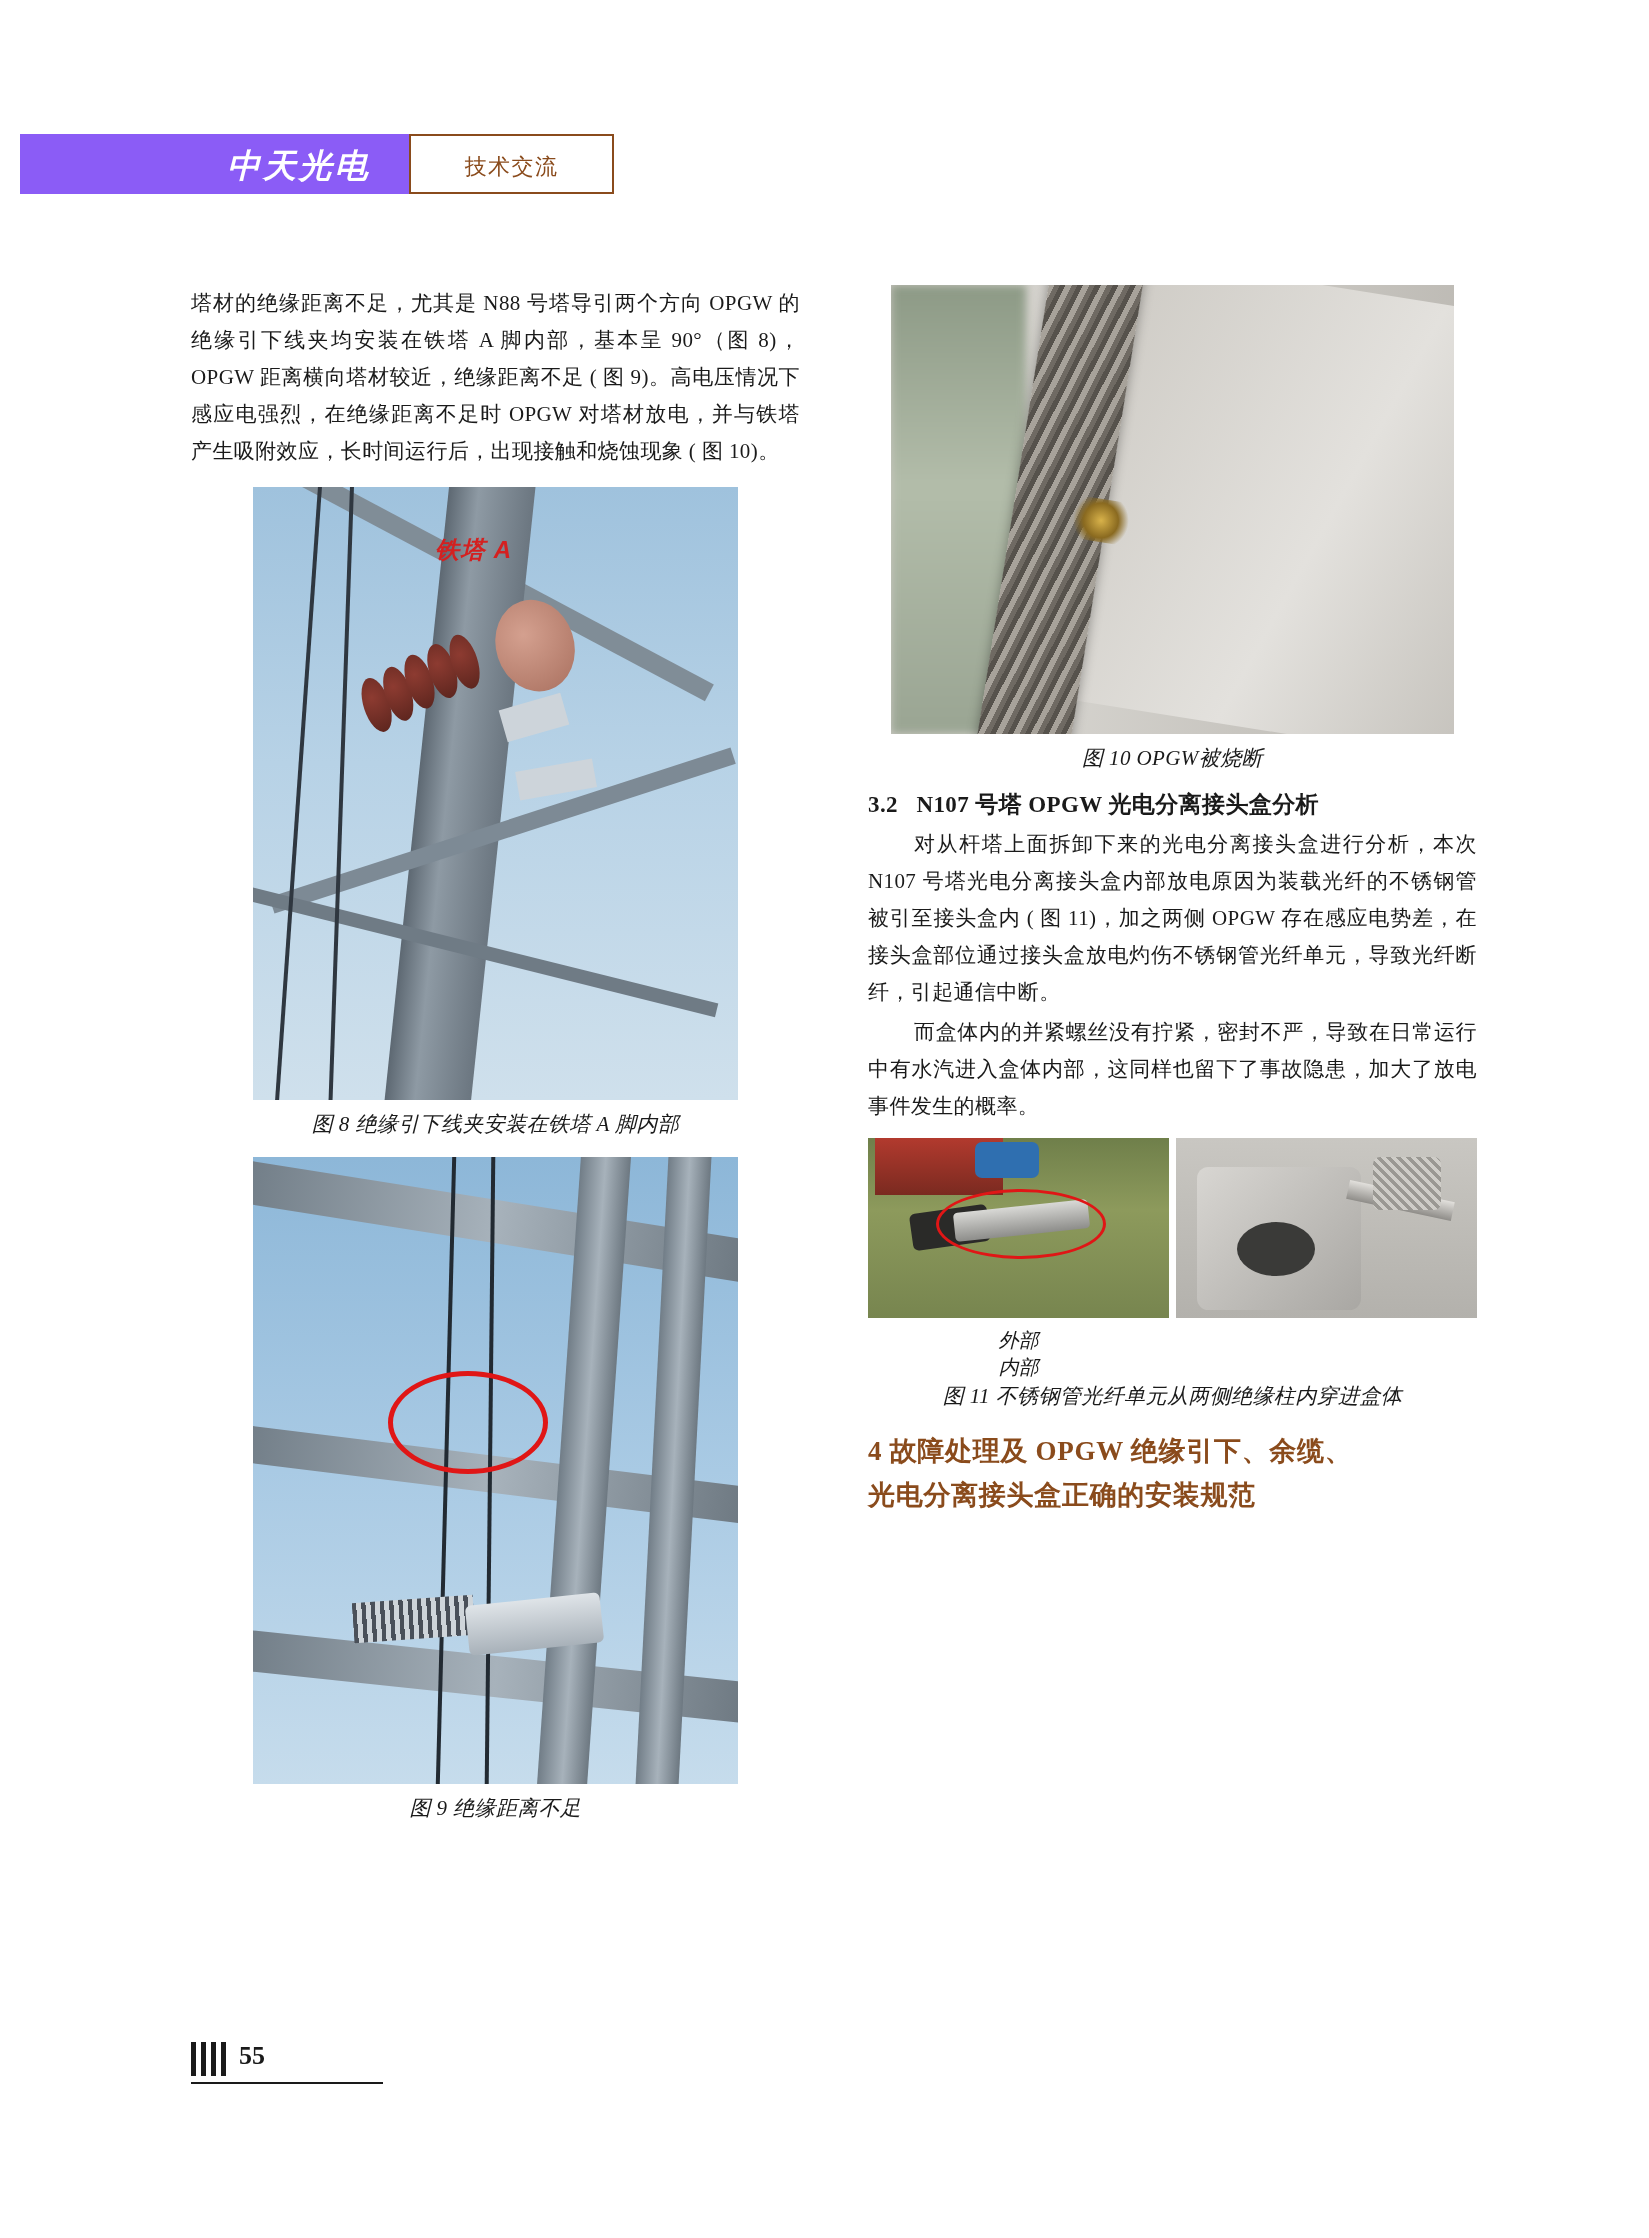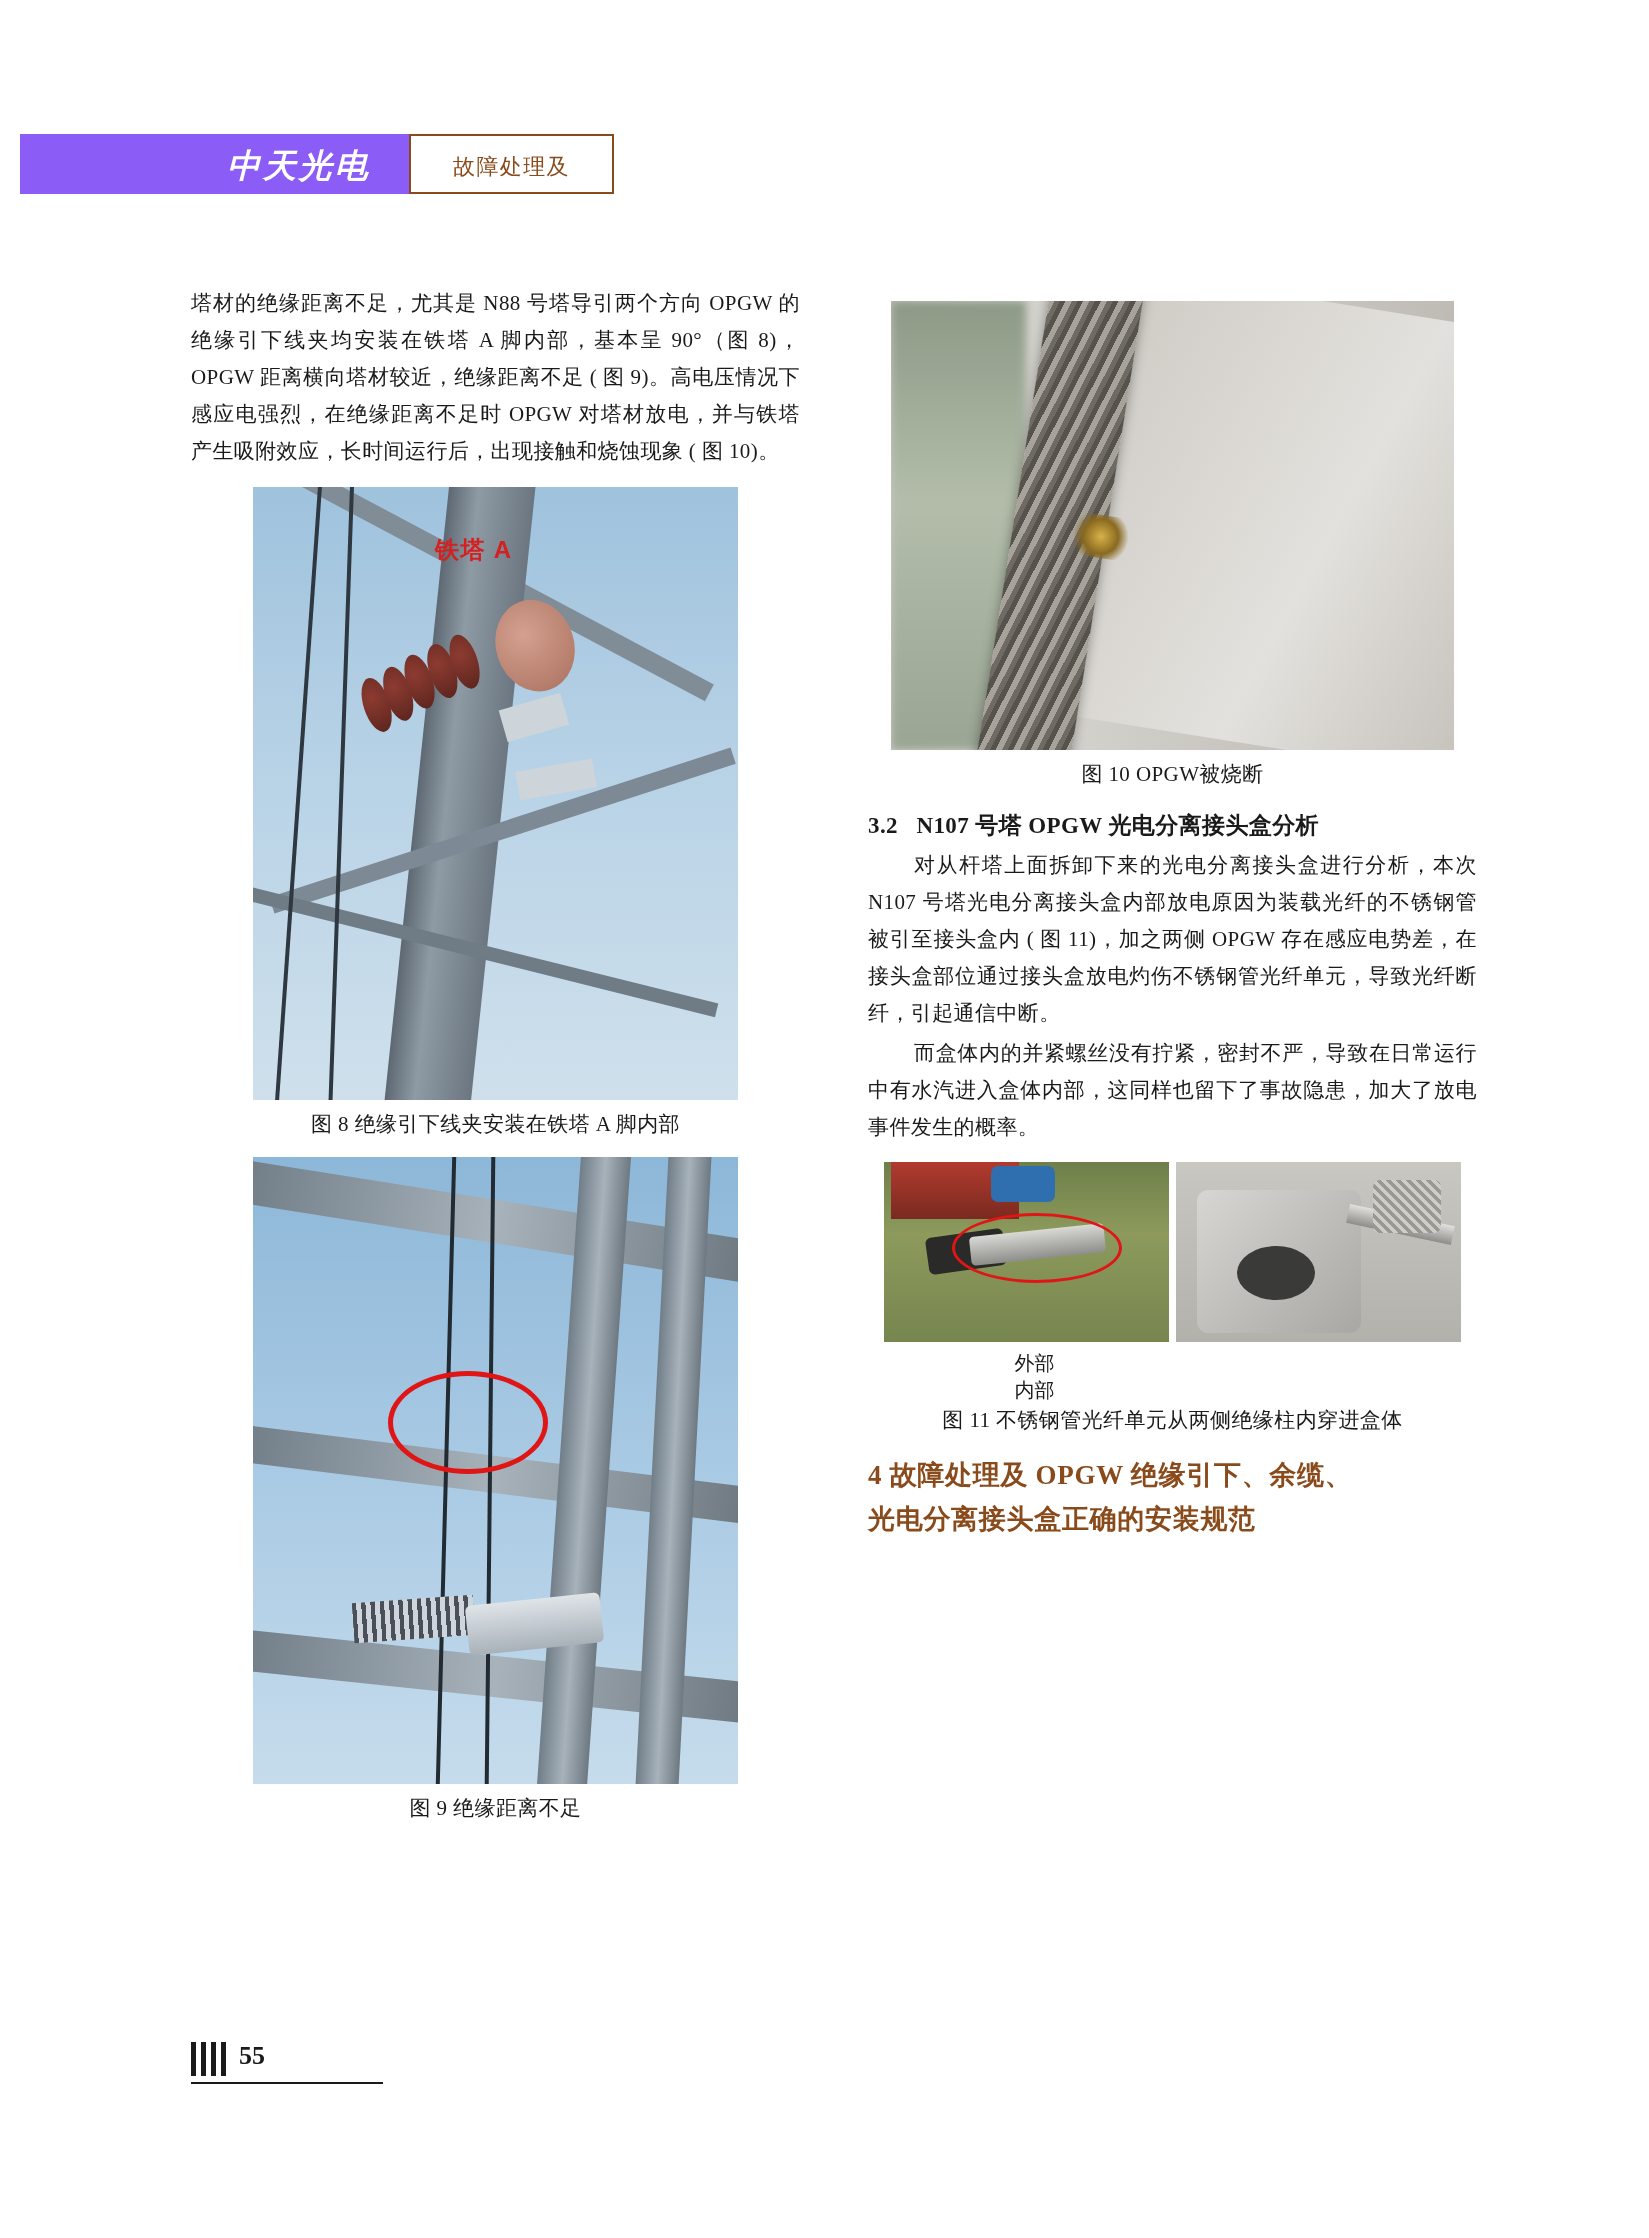--- a/index.html
+++ b/index.html
@@ -78,21 +78,22 @@
     margin: 0 0 2.9px 0;
     font-size: 21px;
     line-height: 37px;
     text-align: justify;
     text-justify: inter-ideograph;
     letter-spacing: 0.4px;
   }
   p.indent { text-indent: 46px; }
 
   .figure {
-    margin: 16px;
+    margin: 0;
+    font-style: italic;
   }
   .figure-caption {
     text-align: center;
     font-size: 21px;
     line-height: 28.5px;
     margin-top: 10px;
     letter-spacing: 0.4px;
   }
 
   .section-head {
@@ -381,21 +382,21 @@
   }
 </style>
 </head>
 <body>
 
 <div class="page-header">
   <div class="header-brand">
     <div class="brand-logo">中天光电</div>
   </div>
   <div class="header-tab">
-    <div class="header-tab-label">故障处理及</div>
+    <div class="header-tab-label">技术交流</div>
   </div>
 </div>
 
 <div class="col col-left">
 
   <p class="body-text">塔材的绝缘距离不足，尤其是 N88 号塔导引两个方向 OPGW 的绝缘引下线夹均安装在铁塔 A 脚内部，基本呈 90°（图 8)，OPGW 距离横向塔材较近，绝缘距离不足 ( 图 9)。高电压情况下感应电强烈，在绝缘距离不足时 OPGW 对塔材放电，并与铁塔产生吸附效应，长时间运行后，出现接触和烧蚀现象 ( 图 10)。</p>
 
   <div class="figure">
     <div class="photo photo-fig8">
       <div class="f8-diag1"></div>

